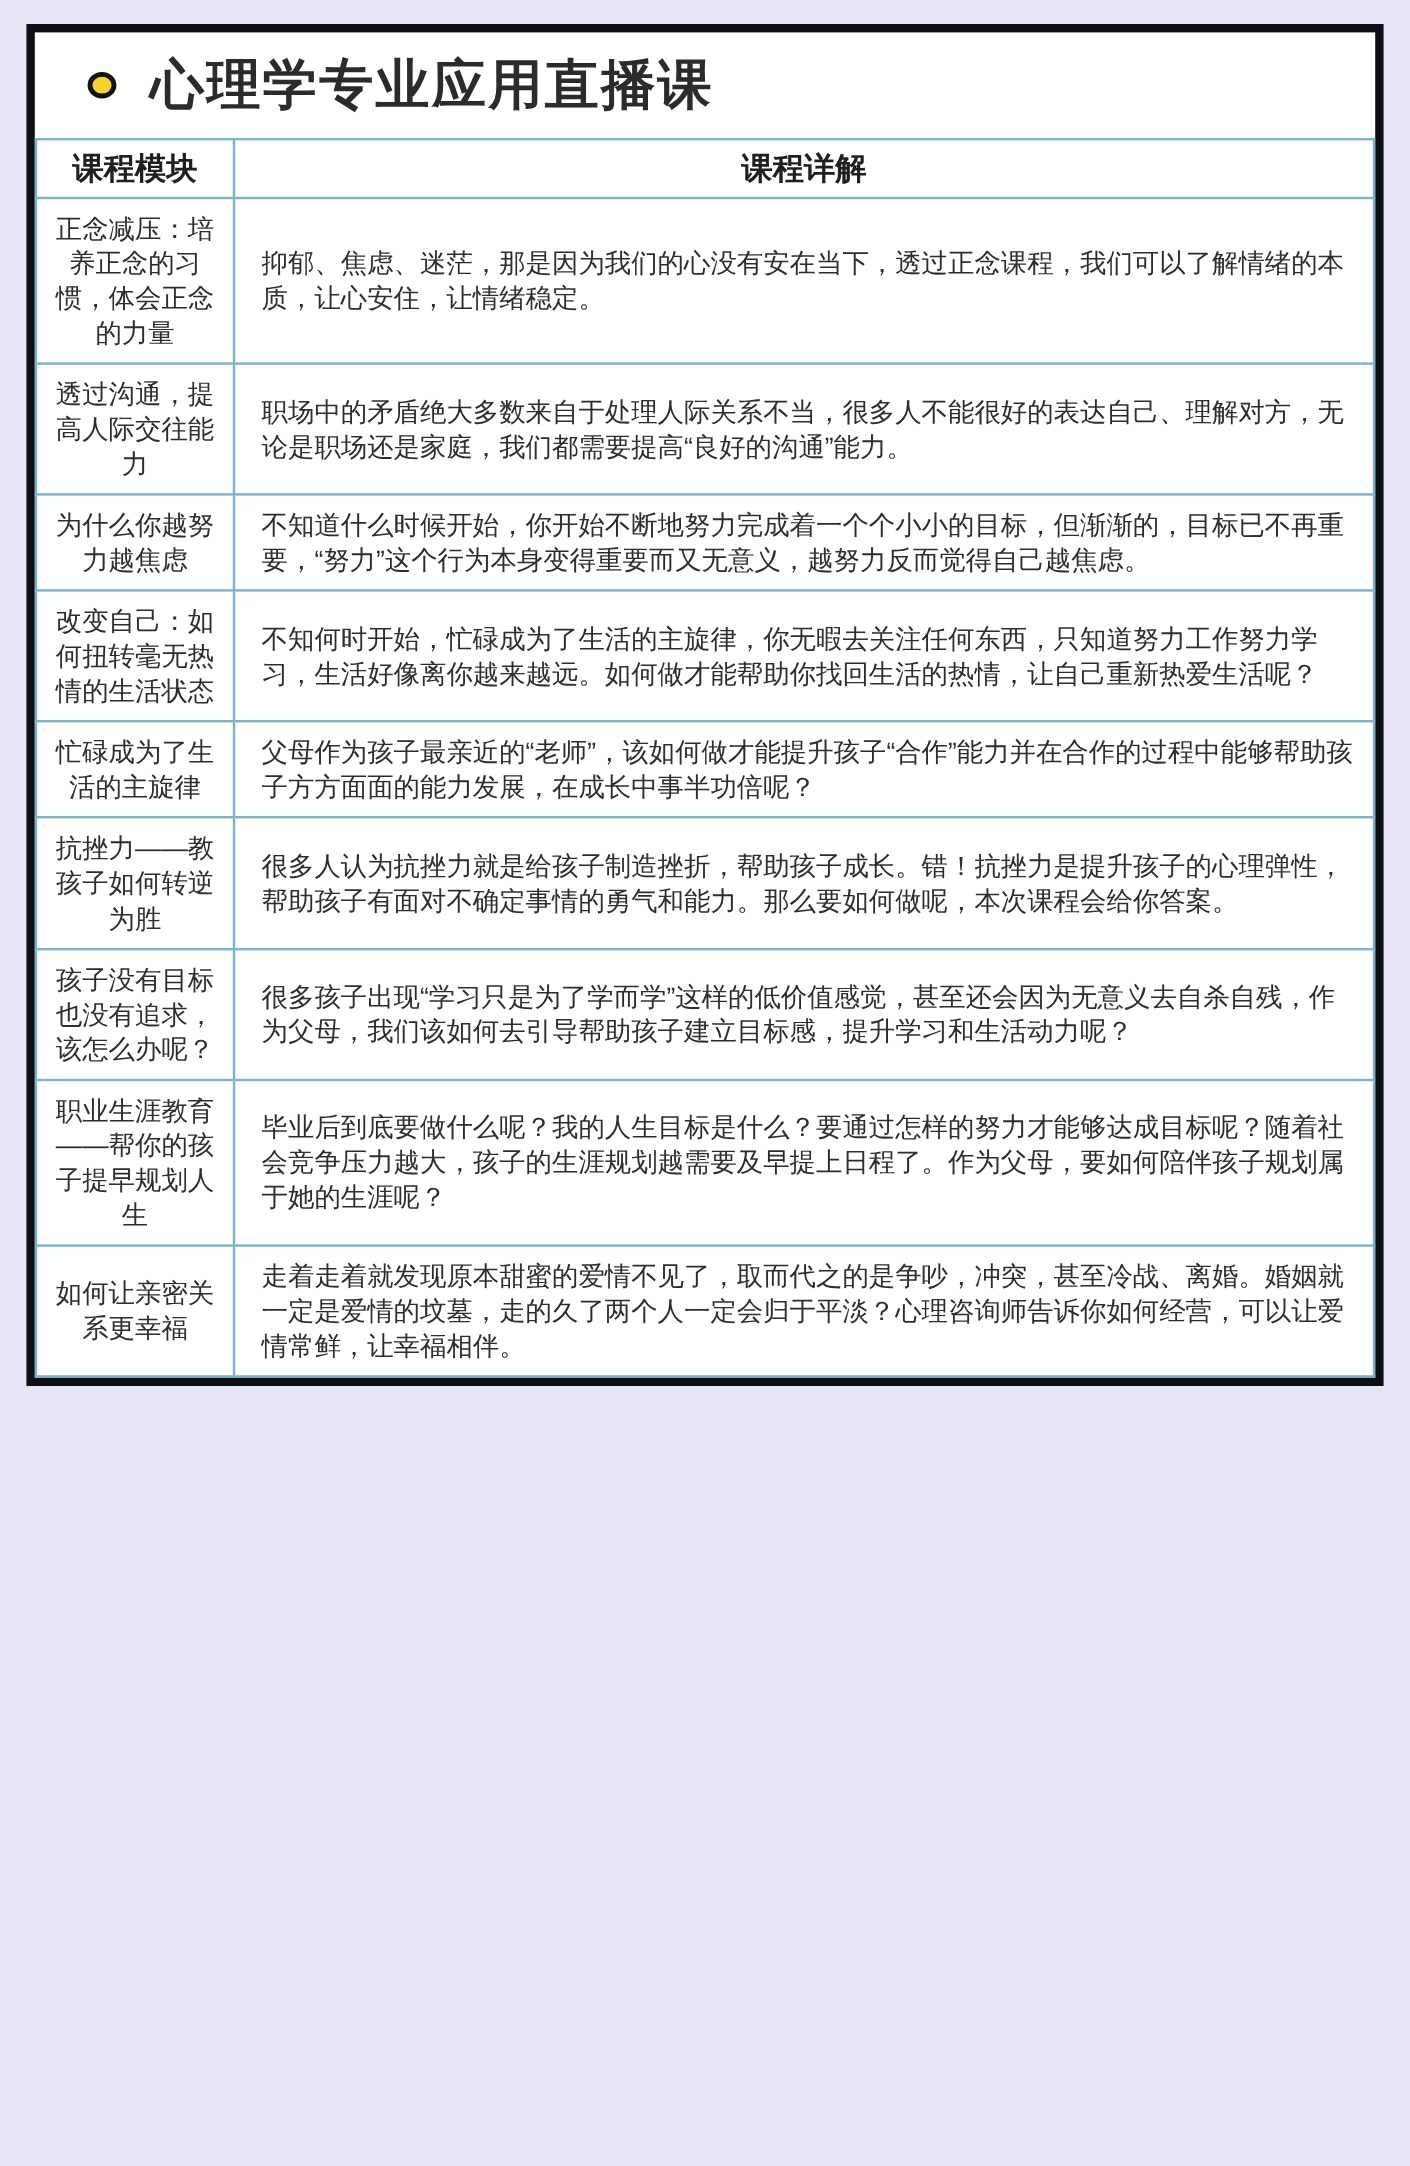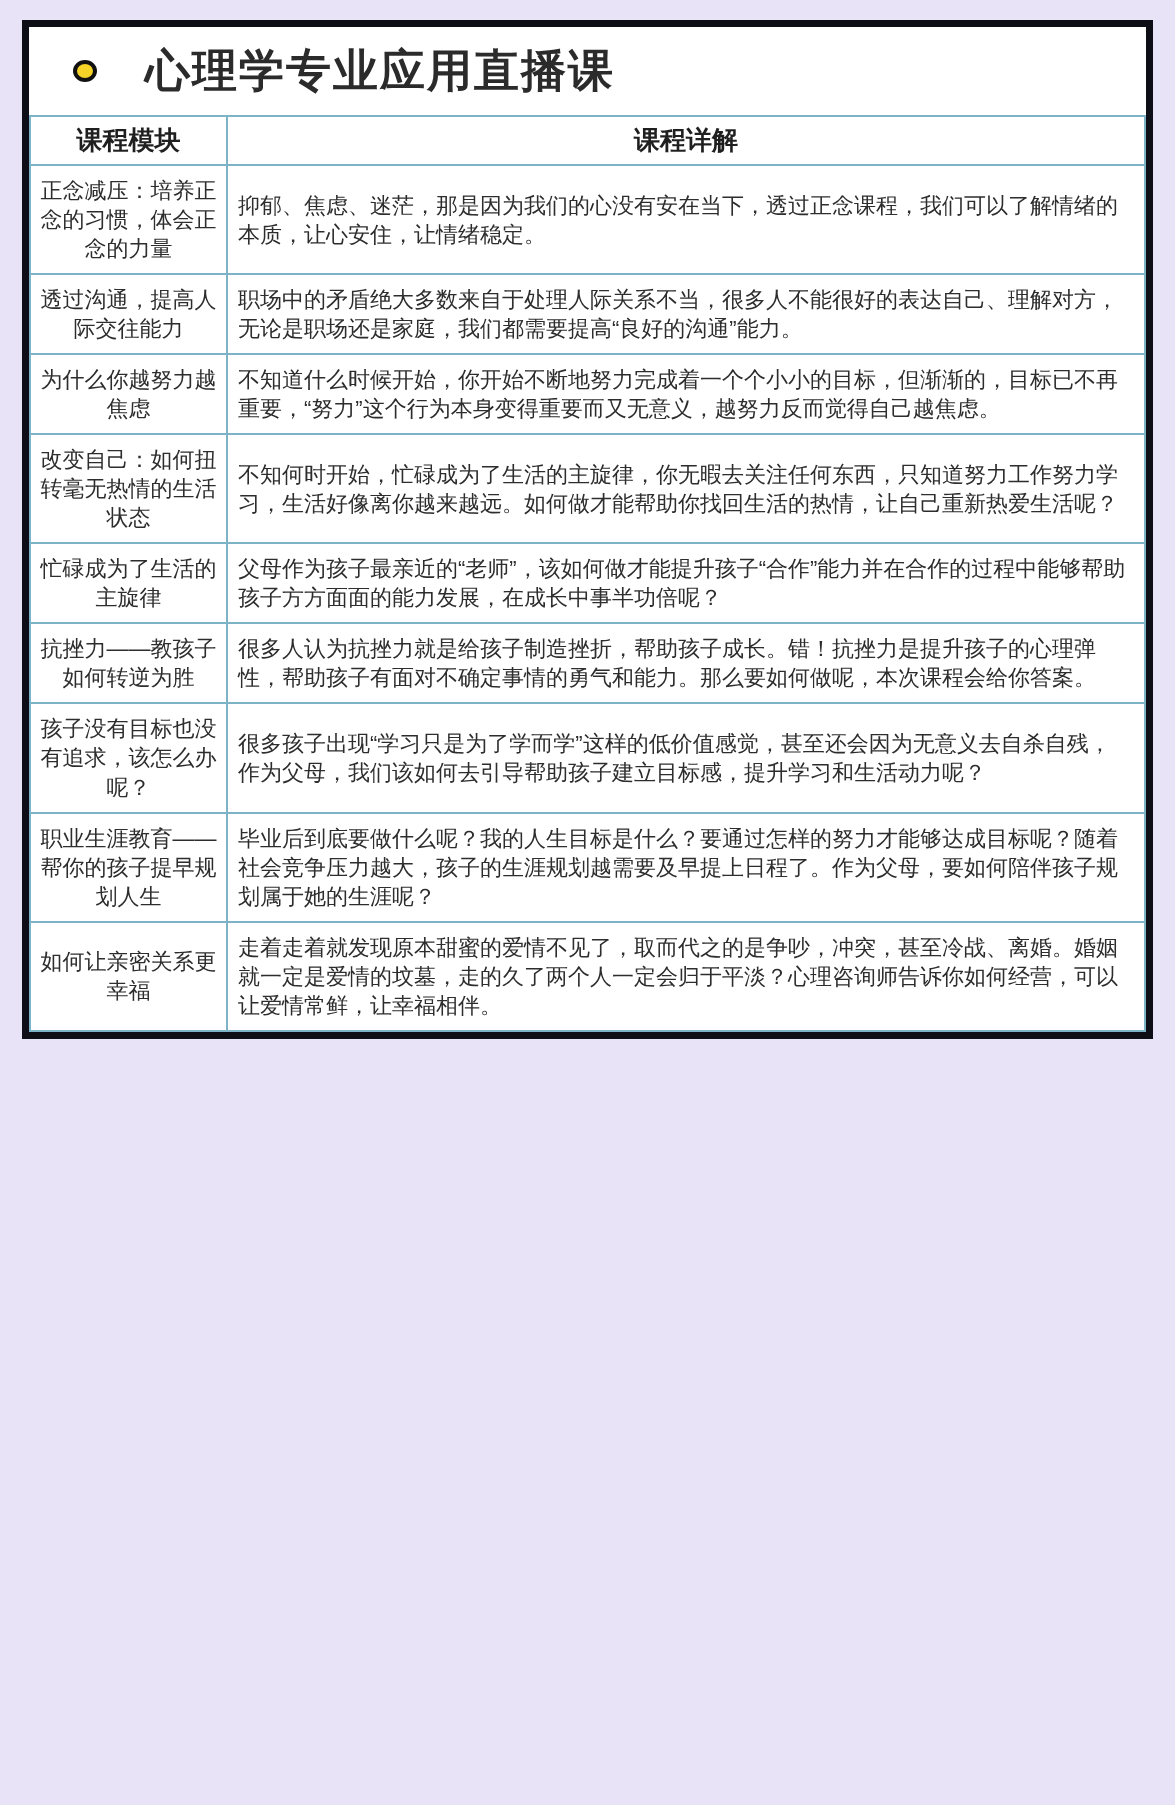--- a/index.html
+++ b/index.html
@@ -35,50 +35,49 @@
     border-radius:50%;
     background:var(--bullet-yellow);
     border:4px solid #111111;
     flex:0 0 auto;
   }
   .title{
     font-size:45px;
     font-weight:bold;
     letter-spacing:2px;
     color:#2b2b2b;
-    margin-left:20px;
   }
   table{
     width:100%;
     border-collapse:collapse;
     border-top:2px solid var(--grid-line);
   }
   th,td{
     border:2px solid var(--grid-line);
     vertical-align:middle;
   }
   th{
     font-size:26px;
     font-weight:bold;
     text-align:center;
     padding:6px 4px;
     color:#1f1f1f;
   }
-  th.col-module{width:197px;}
+  th.col-module{width:165px;}
   td{
     font-size:22px;
     line-height:1.32;
   }
   td.module{
     text-align:center;
     padding:10px 6px;
   }
   td.detail{
     text-align:left;
-    padding:10px 12px 10px 10px;
+    padding:10px 12px 10px 22px;
   }
 </style>
 </head>
 <body>
 
 <div class="card">
   <div class="title-row">
     <span class="dot"></span>
     <h1 class="title">心理学专业应用直播课</h1>
   </div>

